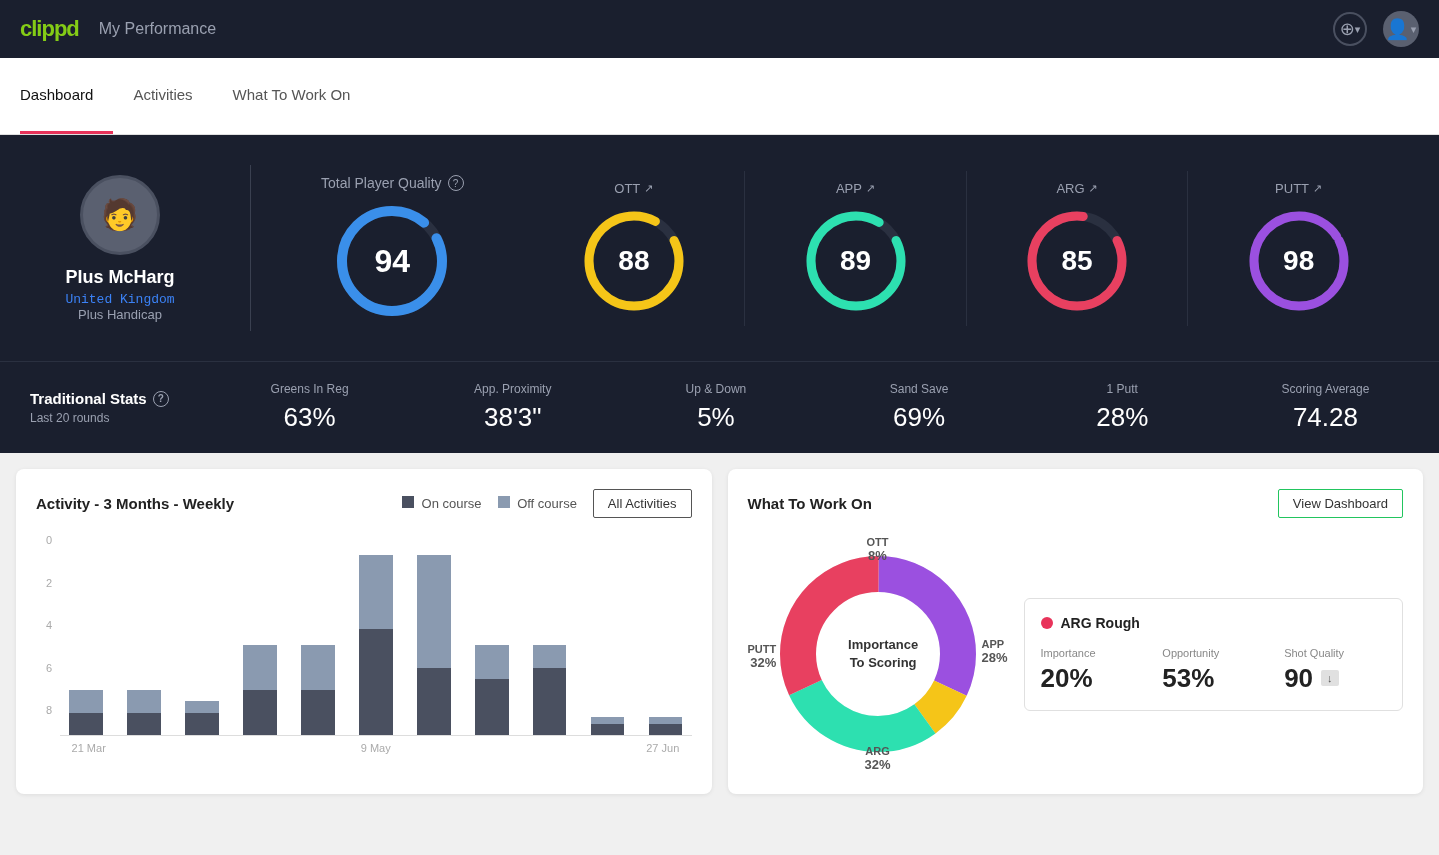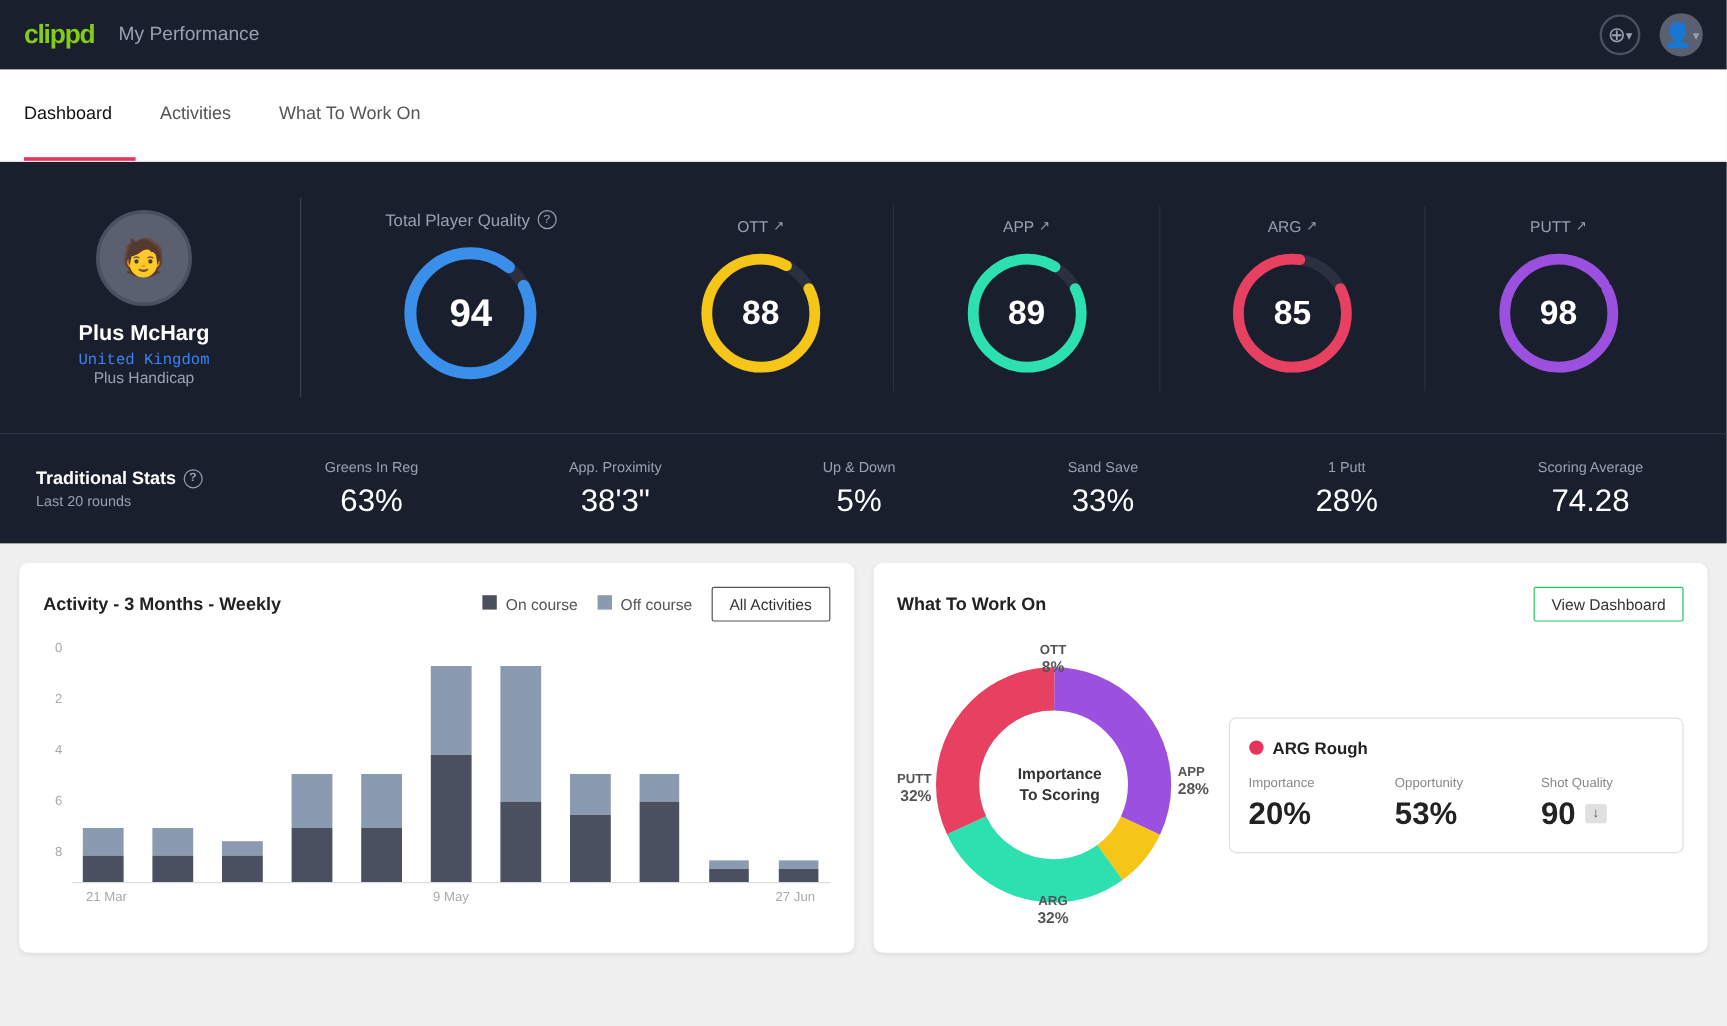--- a/index.html
+++ b/index.html
@@ -277,21 +277,21 @@
   <div class="stat-item">
     <div class="stat-label">App. Proximity</div>
     <div class="stat-value">38'3"</div>
   </div>
   <div class="stat-item">
     <div class="stat-label">Up &amp; Down</div>
     <div class="stat-value">5%</div>
   </div>
   <div class="stat-item">
     <div class="stat-label">Sand Save</div>
-    <div class="stat-value">33%</div>
+    <div class="stat-value">69%</div>
   </div>
   <div class="stat-item">
     <div class="stat-label">1 Putt</div>
     <div class="stat-value">28%</div>
   </div>
   <div class="stat-item">
     <div class="stat-label">Scoring Average</div>
     <div class="stat-value">74.28</div>
   </div>
 </div>

